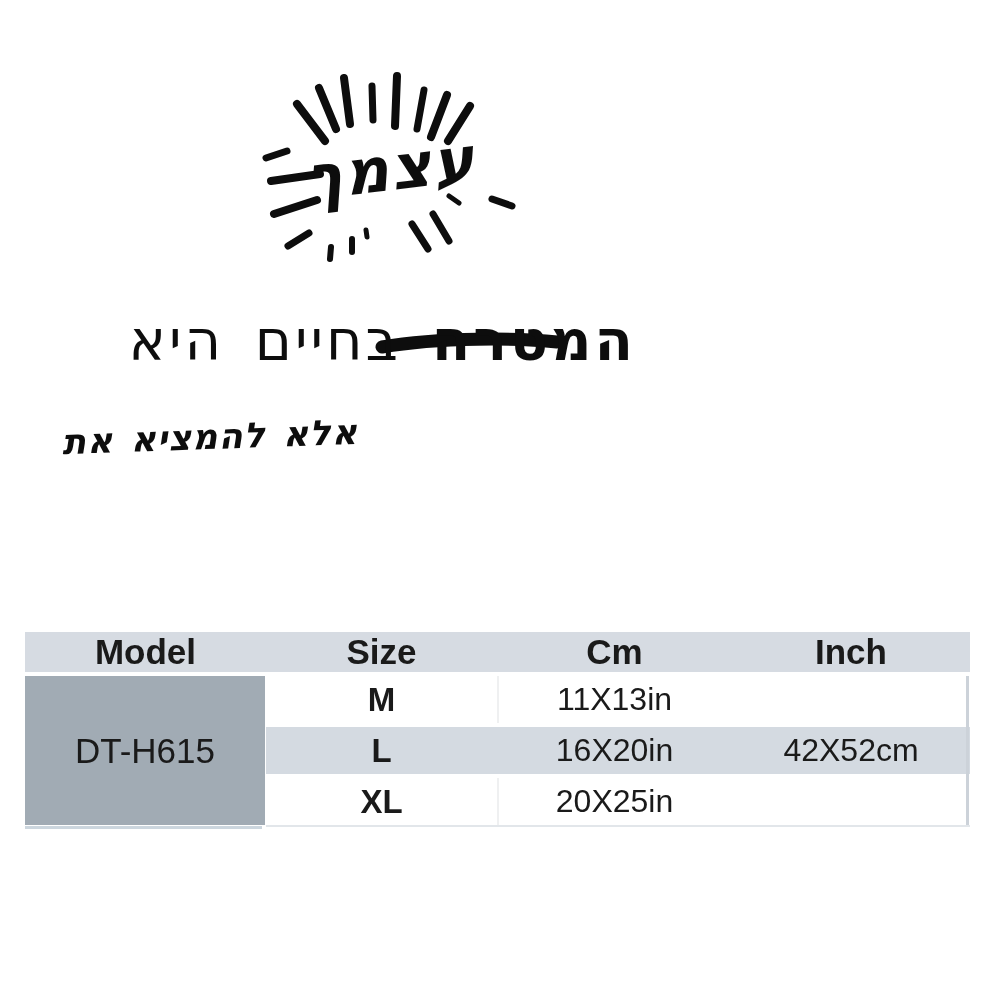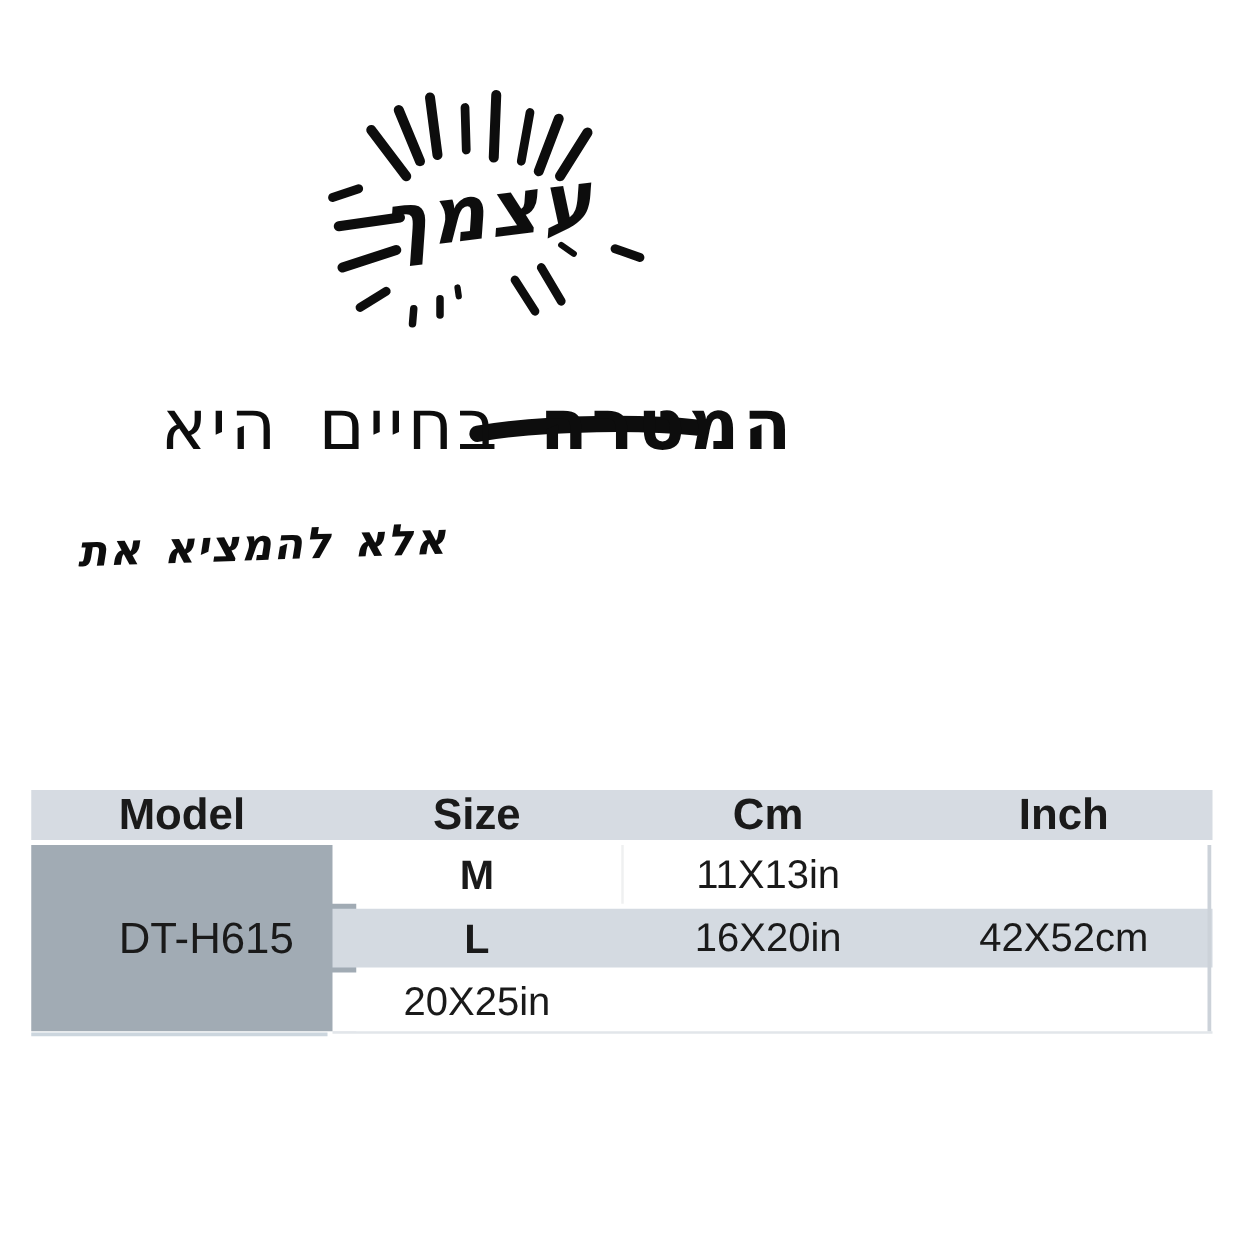--- a/index.html
+++ b/index.html
@@ -85,21 +85,21 @@
     position: relative;
     margin-top: 4px;
     height: 149px;
   }
   .model-cell {
     position: absolute;
     left: 0; top: 0;
     width: 240px; height: 149px;
     background: #a1abb4;
     display: flex; align-items: center; justify-content: center;
-    font-size: 35px; font-weight: 400; padding-left: 20px;
+    font-size: 35px; font-weight: 400;
   }
   .rows {
     position: absolute;
     left: 241px; top: 0;
     width: 704px;
     display: flex; flex-direction: column;
     row-gap: 4px;
   }
   .t-row {
     display: grid;
@@ -182,20 +182,21 @@
         <div class="t-row">
           <div class="size-val">M</div>
           <div>11X13in</div>
         </div>
         <div class="t-row alt">
           <div class="size-val">L</div>
           <div>16X20in</div>
           <div>42X52cm</div>
         </div>
         <div class="t-row">
+          <div class="size-val">XL</div>
           <div>20X25in</div>
         </div>
       </div>
       <div class="edge-bottom-model"></div>
       <div class="edge-bottom-rows"></div>
       <div class="edge-right-rows"></div>
     </div>
   </div>
 
 </div>

